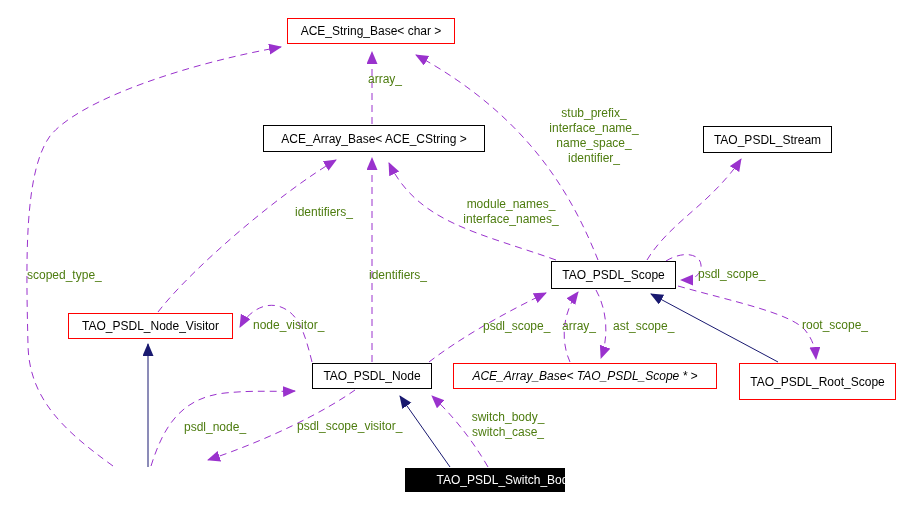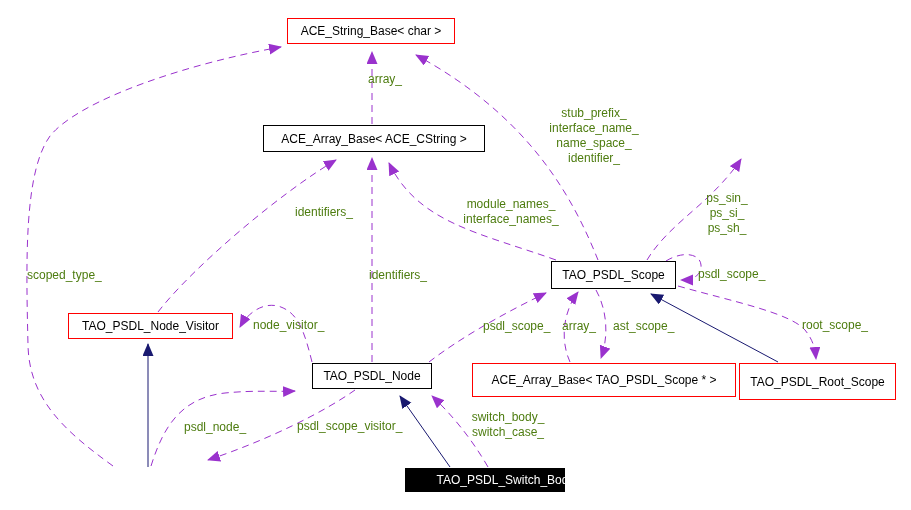--- a/index.html
+++ b/index.html
@@ -55,48 +55,44 @@
     <path d="M 355,390 C 324,412 268,440 208,460" fill="none" stroke="#9a32cd" stroke-dasharray="7,5" marker-end="url(#arrow-p)"></path>
     <path d="M 488,467 C 470,436 450,413 432,396" fill="none" stroke="#9a32cd" stroke-dasharray="7,5" marker-end="url(#arrow-p)"></path>
 
     <path d="M 148,467 L 148,344" fill="none" stroke="#191970" marker-end="url(#arrow-n)"></path>
     <path d="M 778,362 L 651,294" fill="none" stroke="#191970" marker-end="url(#arrow-n)"></path>
     <path d="M 450,467 L 400,396" fill="none" stroke="#191970" marker-end="url(#arrow-n)"></path>
   </svg>
 
   <div class="node red" style="left:287px;top:18px;width:168px;height:26px;">ACE_String_Base&lt; char &gt;</div>
   <div class="node" style="left:263px;top:125px;width:222px;height:27px;">ACE_Array_Base&lt; ACE_CString &gt;</div>
+  <div class="node" style="left:703px;top:126px;width:129px;height:27px;">TAO_PSDL_Stream</div>
   <div class="node" style="left:551px;top:261px;width:125px;height:28px;">TAO_PSDL_Scope</div>
   <div class="node" style="left:312px;top:363px;width:120px;height:26px;">TAO_PSDL_Node</div>
   <div class="node red" style="left:68px;top:313px;width:165px;height:26px;">TAO_PSDL_Node_Visitor</div>
-  <div class="node red" style="left:472px;top:363px;width:264px;height:34px;">ACE_Array_Base&lt; TAO_PSDL_Scope * &gt;</div>
+  <div class="node red" style="left:453px;top:363px;width:264px;height:26px;font-style:italic;">ACE_Array_Base&lt; TAO_PSDL_Scope * &gt;</div>
   <div class="node red" style="left:739px;top:363px;width:157px;height:37px;">TAO_PSDL_Root_Scope</div>
   <div class="node filled" style="left:405px;top:468px;width:160px;height:24px;">TAO_PSDL_Switch_Body</div>
 
   <div class="elabel" style="left:368px;top:72px;">array_</div>
 
   <div class="elabel center" style="left:536px;top:106px;width:116px;">
     <span>stub_prefix_</span>
     <span>interface_name_</span>
     <span>name_space_</span>
     <span>identifier_</span>
   </div>
 
   <div class="elabel" style="left:295px;top:205px;">identifiers_</div>
 
   <div class="elabel center" style="left:443px;top:197px;width:136px;">
     <span>module_names_</span>
     <span>interface_names_</span>
   </div>
 
-  <div class="elabel center" style="left:695px;top:191px;width:64px;">
-    <span>ps_sin_</span>
-    <span>ps_si_</span>
-    <span>ps_sh_</span>
-  </div>
 
   <div class="elabel" style="left:27px;top:268px;">scoped_type_</div>
 
   <div class="elabel" style="left:369px;top:268px;">identifiers_</div>
 
   <div class="elabel" style="left:698px;top:267px;">psdl_scope_</div>
 
   <div class="elabel" style="left:253px;top:318px;">node_visitor_</div>
 
   <div class="elabel" style="left:483px;top:319px;">psdl_scope_</div>

